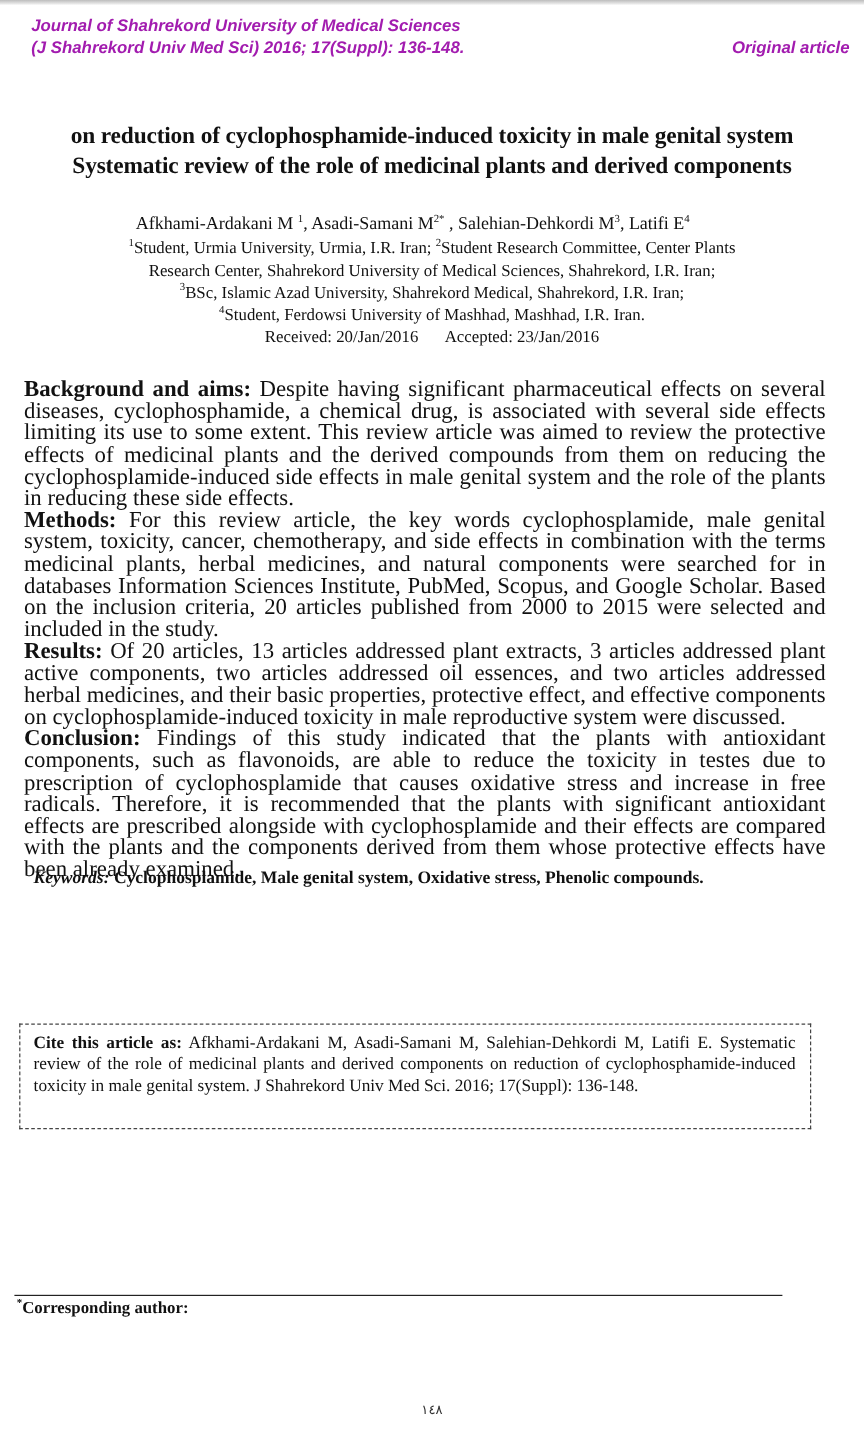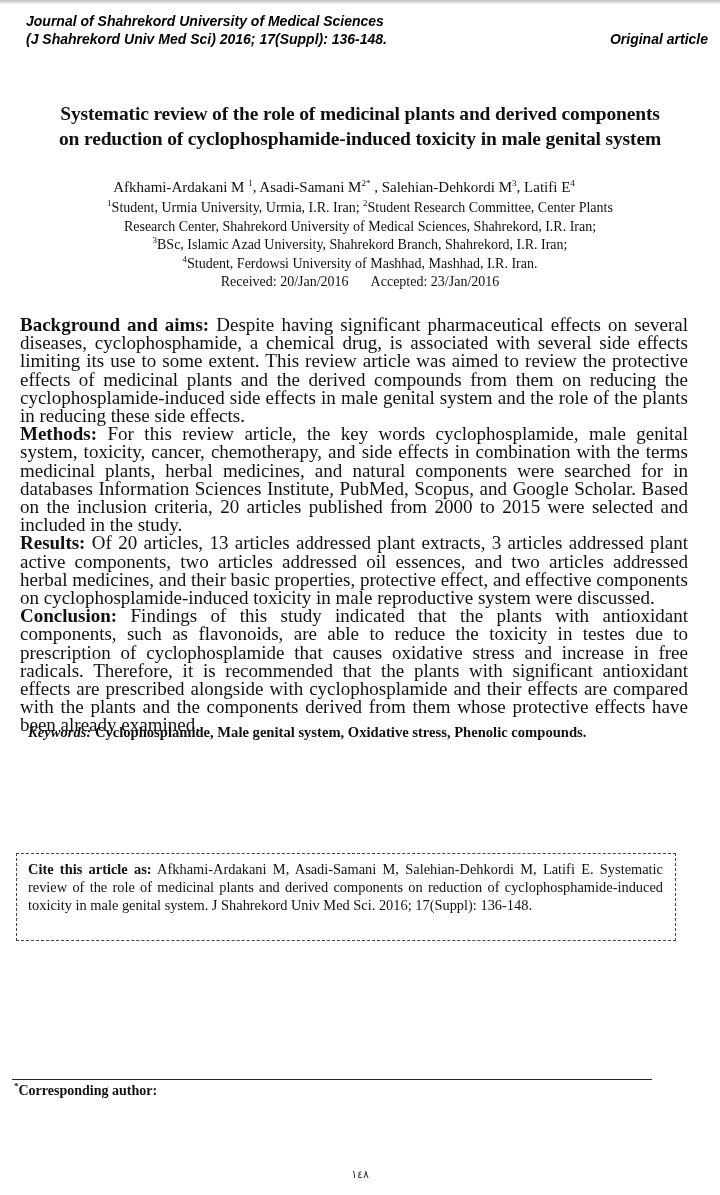--- a/index.html
+++ b/index.html
@@ -8,21 +8,21 @@
       color: #111111;
       font-family: "Liberation Serif", serif;
     }
     .topband {
       position: absolute; left: 0; top: 0; width: 720px; height: 4px;
       background: linear-gradient(#bdbdbd, #f4f4f4);
     }
     .journal {
       position: absolute; left: 26px; top: 12px; width: 680px;
       font-family: "Liberation Sans", sans-serif; font-style: italic; font-weight: bold;
-      font-size: 14px; line-height: 18px; color: #000000;
+      font-size: 14px; line-height: 18px; color: #a21caf;
     }
     .journal .line2 { display: flex; justify-content: space-between; }
     .journal .type { margin-right: -2px; }
     .title {
       position: absolute; left: 20px; top: 101px; width: 680px; text-align: center;
       font-weight: bold; font-size: 19.5px; line-height: 25px; letter-spacing: -0.15px;
     }
     .authors {
       position: absolute; left: 4px; top: 178px; width: 680px; text-align: center;
       font-size: 15px; line-height: 19px;
@@ -75,32 +75,32 @@
 
 <div class="journal">
   <div>Journal of Shahrekord University of Medical Sciences</div>
   <div class="line2">
     <span>(J Shahrekord Univ Med Sci) 2016; 17(Suppl): 136-148.</span>
     <span class="type">Original article</span>
   </div>
 </div>
 
 <div class="title">
+  <div>on reduction of cyclophosphamide-induced toxicity in male genital system</div>
   <div>Systematic review of the role of medicinal plants and derived components</div>
-  <div>on reduction of cyclophosphamide-induced toxicity in male genital system</div>
 </div>
 
 <div class="authors">
   <span>Afkhami-Ardakani M </span><sup>1</sup><span>, </span><span>Asadi-Samani M</span><sup>2*</sup><span> , </span><span>Salehian-Dehkordi M</span><sup>3</sup><span>, </span><span>Latifi E</span><sup>4</sup>
 </div>
 
 <div class="affil">
   <div><sup>1</sup><span>Student, Urmia University, Urmia, I.R. Iran; </span><sup>2</sup><span>Student Research Committee, Center Plants</span></div>
   <div>Research Center, Shahrekord University of Medical Sciences, Shahrekord, I.R. Iran;</div>
-  <div><sup>3</sup><span>BSc, Islamic Azad University, Shahrekord Branch, Shahrekord, I.R. Iran;</span></div>
+  <div><sup>3</sup><span>BSc, Islamic Azad University, Shahrekord Medical, Shahrekord, I.R. Iran;</span></div>
   <div><sup>4</sup><span>Student, Ferdowsi University of Mashhad, Mashhad, I.R. Iran.</span></div>
   <div><span>Received: 20/Jan/2016</span><span class="gap"></span><span>Accepted: 23/Jan/2016</span></div>
 </div>
 
 <div class="abstract">
   <p><b>Background and aims:</b><span> Despite having significant pharmaceutical effects on several diseases, cyclophosphamide, a chemical drug, is associated with several side effects limiting its use to some extent. This review article was aimed to review the protective effects of medicinal plants and the derived compounds from them on reducing the cyclophosplamide-induced side effects in male genital system and the role of the plants in reducing these side effects.</span></p>
   <p><b>Methods:</b><span> For this review article, the key words cyclophosplamide, male genital system, toxicity, cancer, chemotherapy, and side effects in combination with the terms medicinal plants, herbal medicines, and natural components were searched for in databases Information Sciences Institute, PubMed, Scopus, and Google Scholar. Based on the inclusion criteria, 20 articles published from 2000 to 2015 were selected and included in the study.</span></p>
   <p><b>Results:</b><span> Of 20 articles, 13 articles addressed plant extracts, 3 articles addressed plant active components, two articles addressed oil essences, and two articles addressed herbal medicines, and their basic properties, protective effect, and effective components on cyclophosplamide-induced toxicity in male reproductive system were discussed.</span></p>
   <p><b>Conclusion:</b><span> Findings of this study indicated that the plants with antioxidant components, such as flavonoids, are able to reduce the toxicity in testes due to prescription of cyclophosplamide that causes oxidative stress and increase in free radicals. Therefore, it is recommended that the plants with significant antioxidant effects are prescribed alongside with cyclophosplamide and their effects are compared with the plants and the components derived from them whose protective effects have been already examined.</span></p>
 </div>

